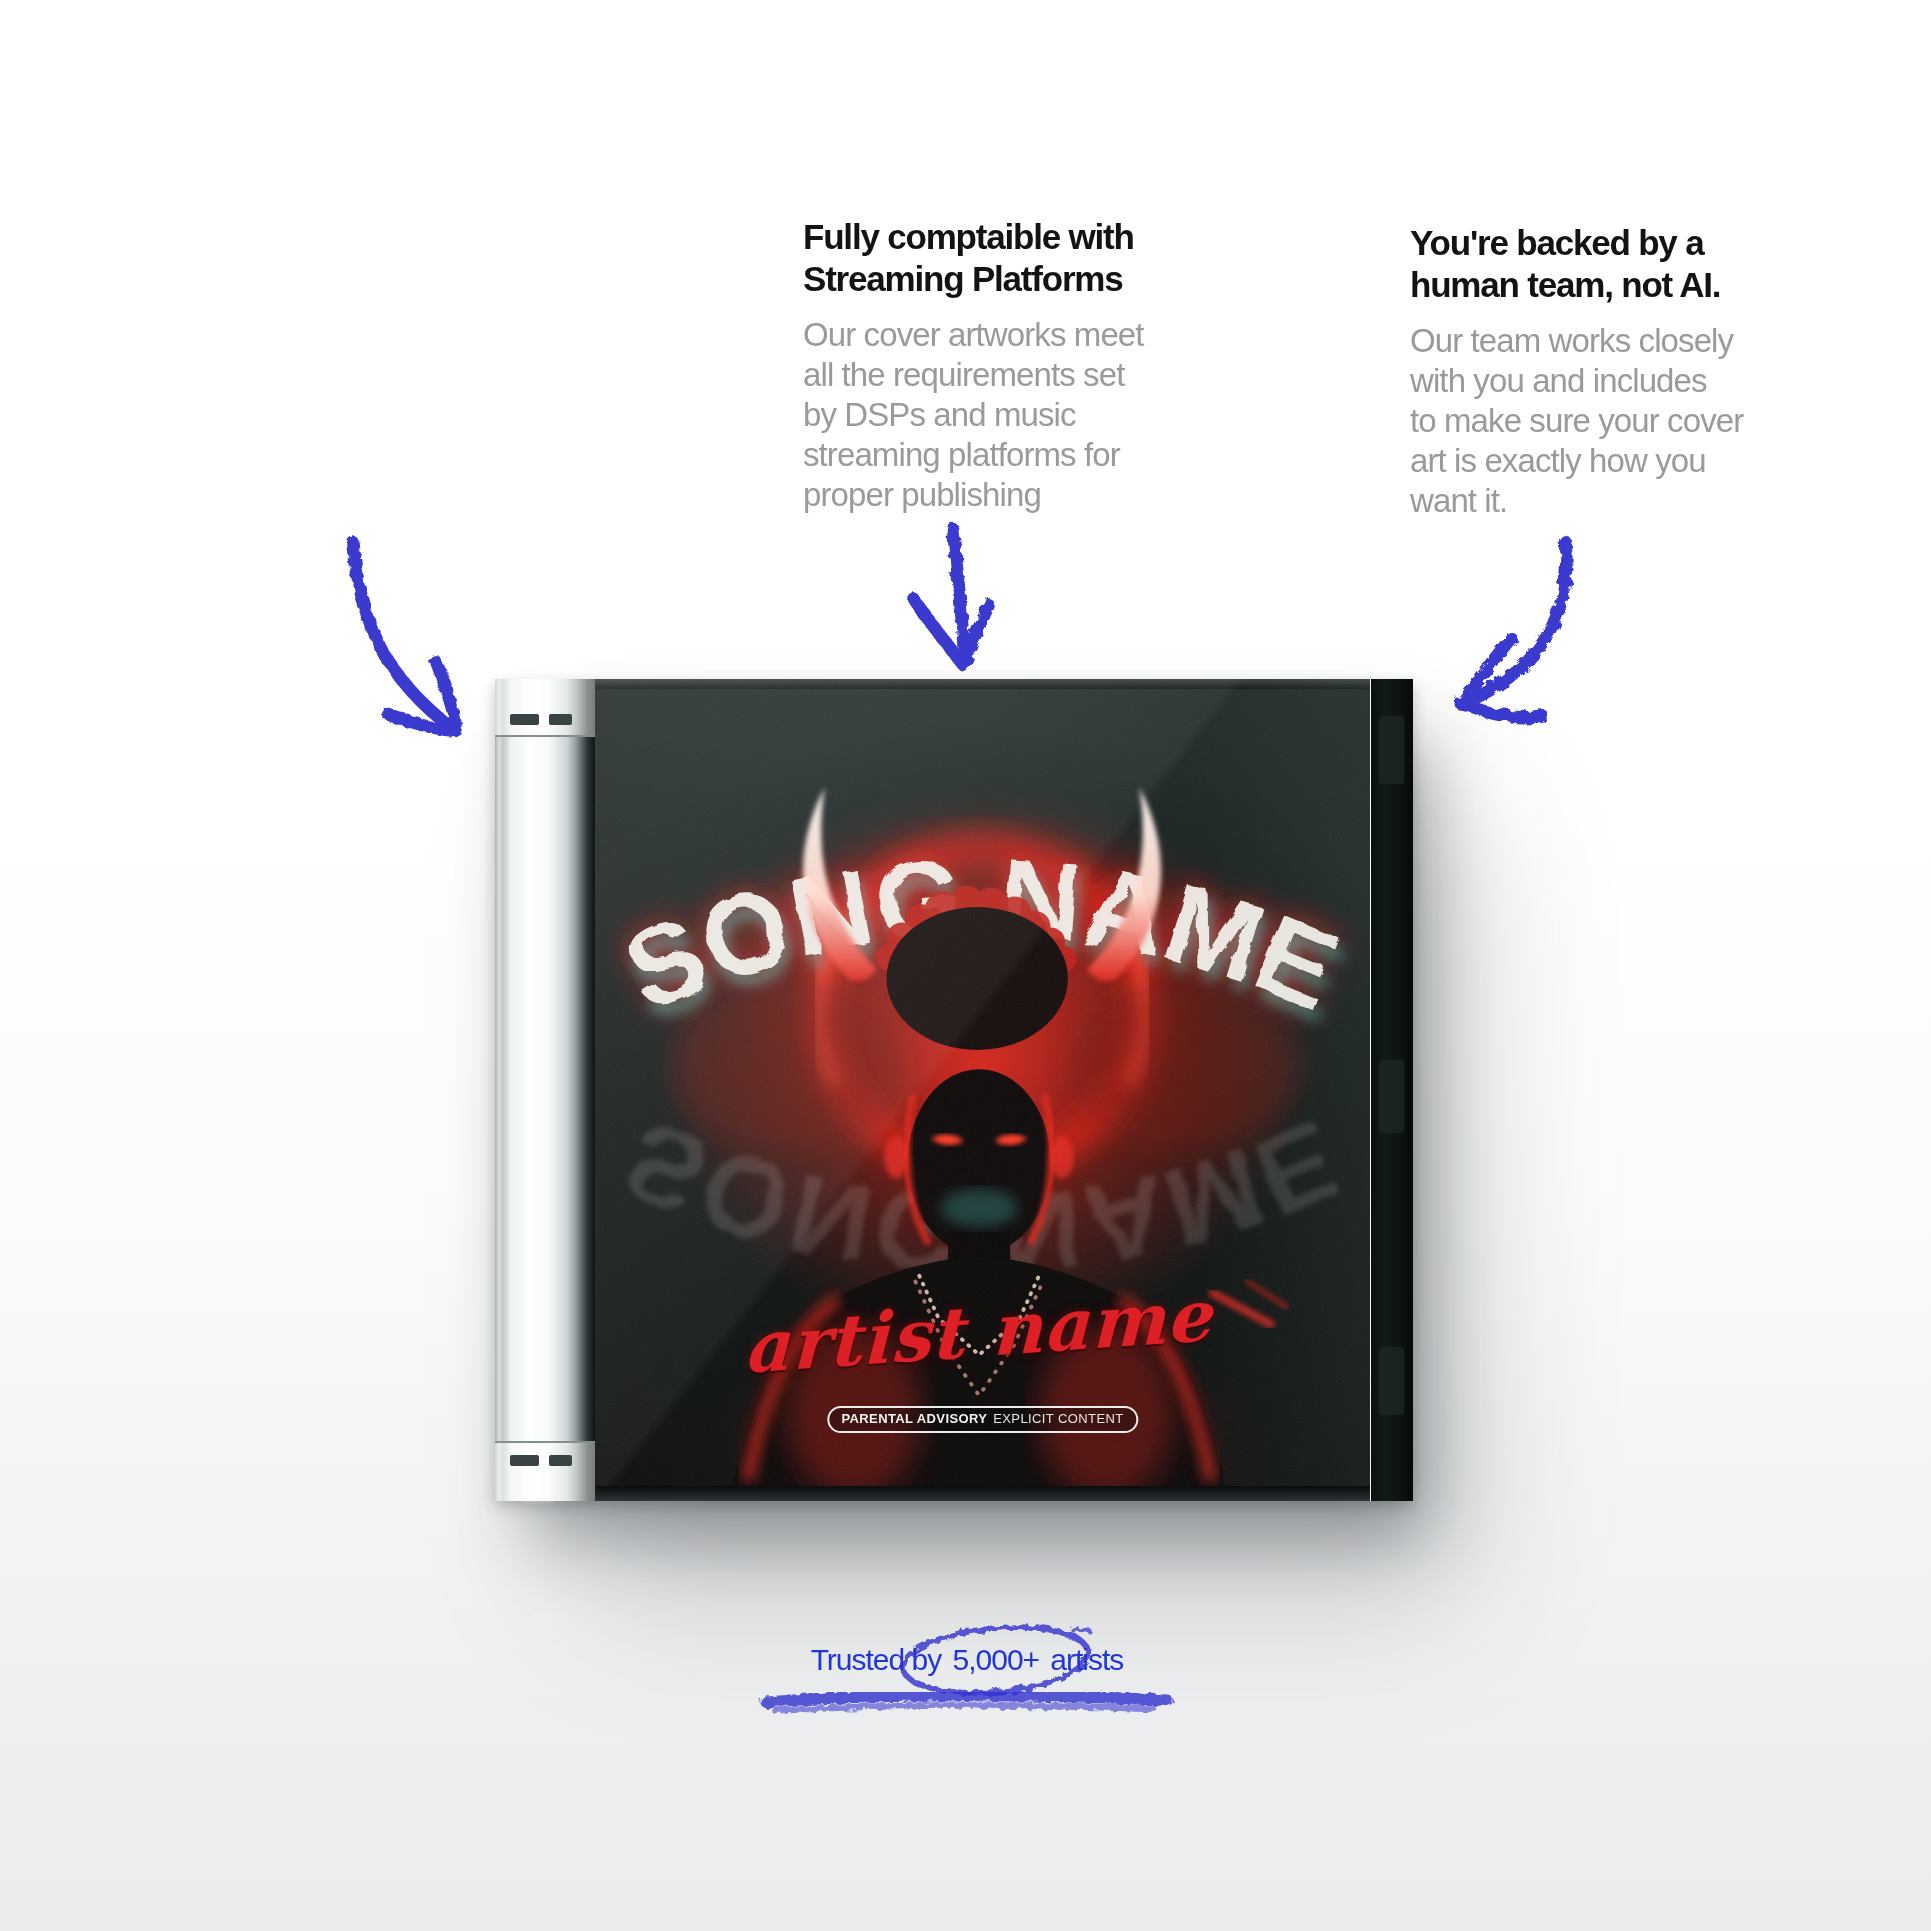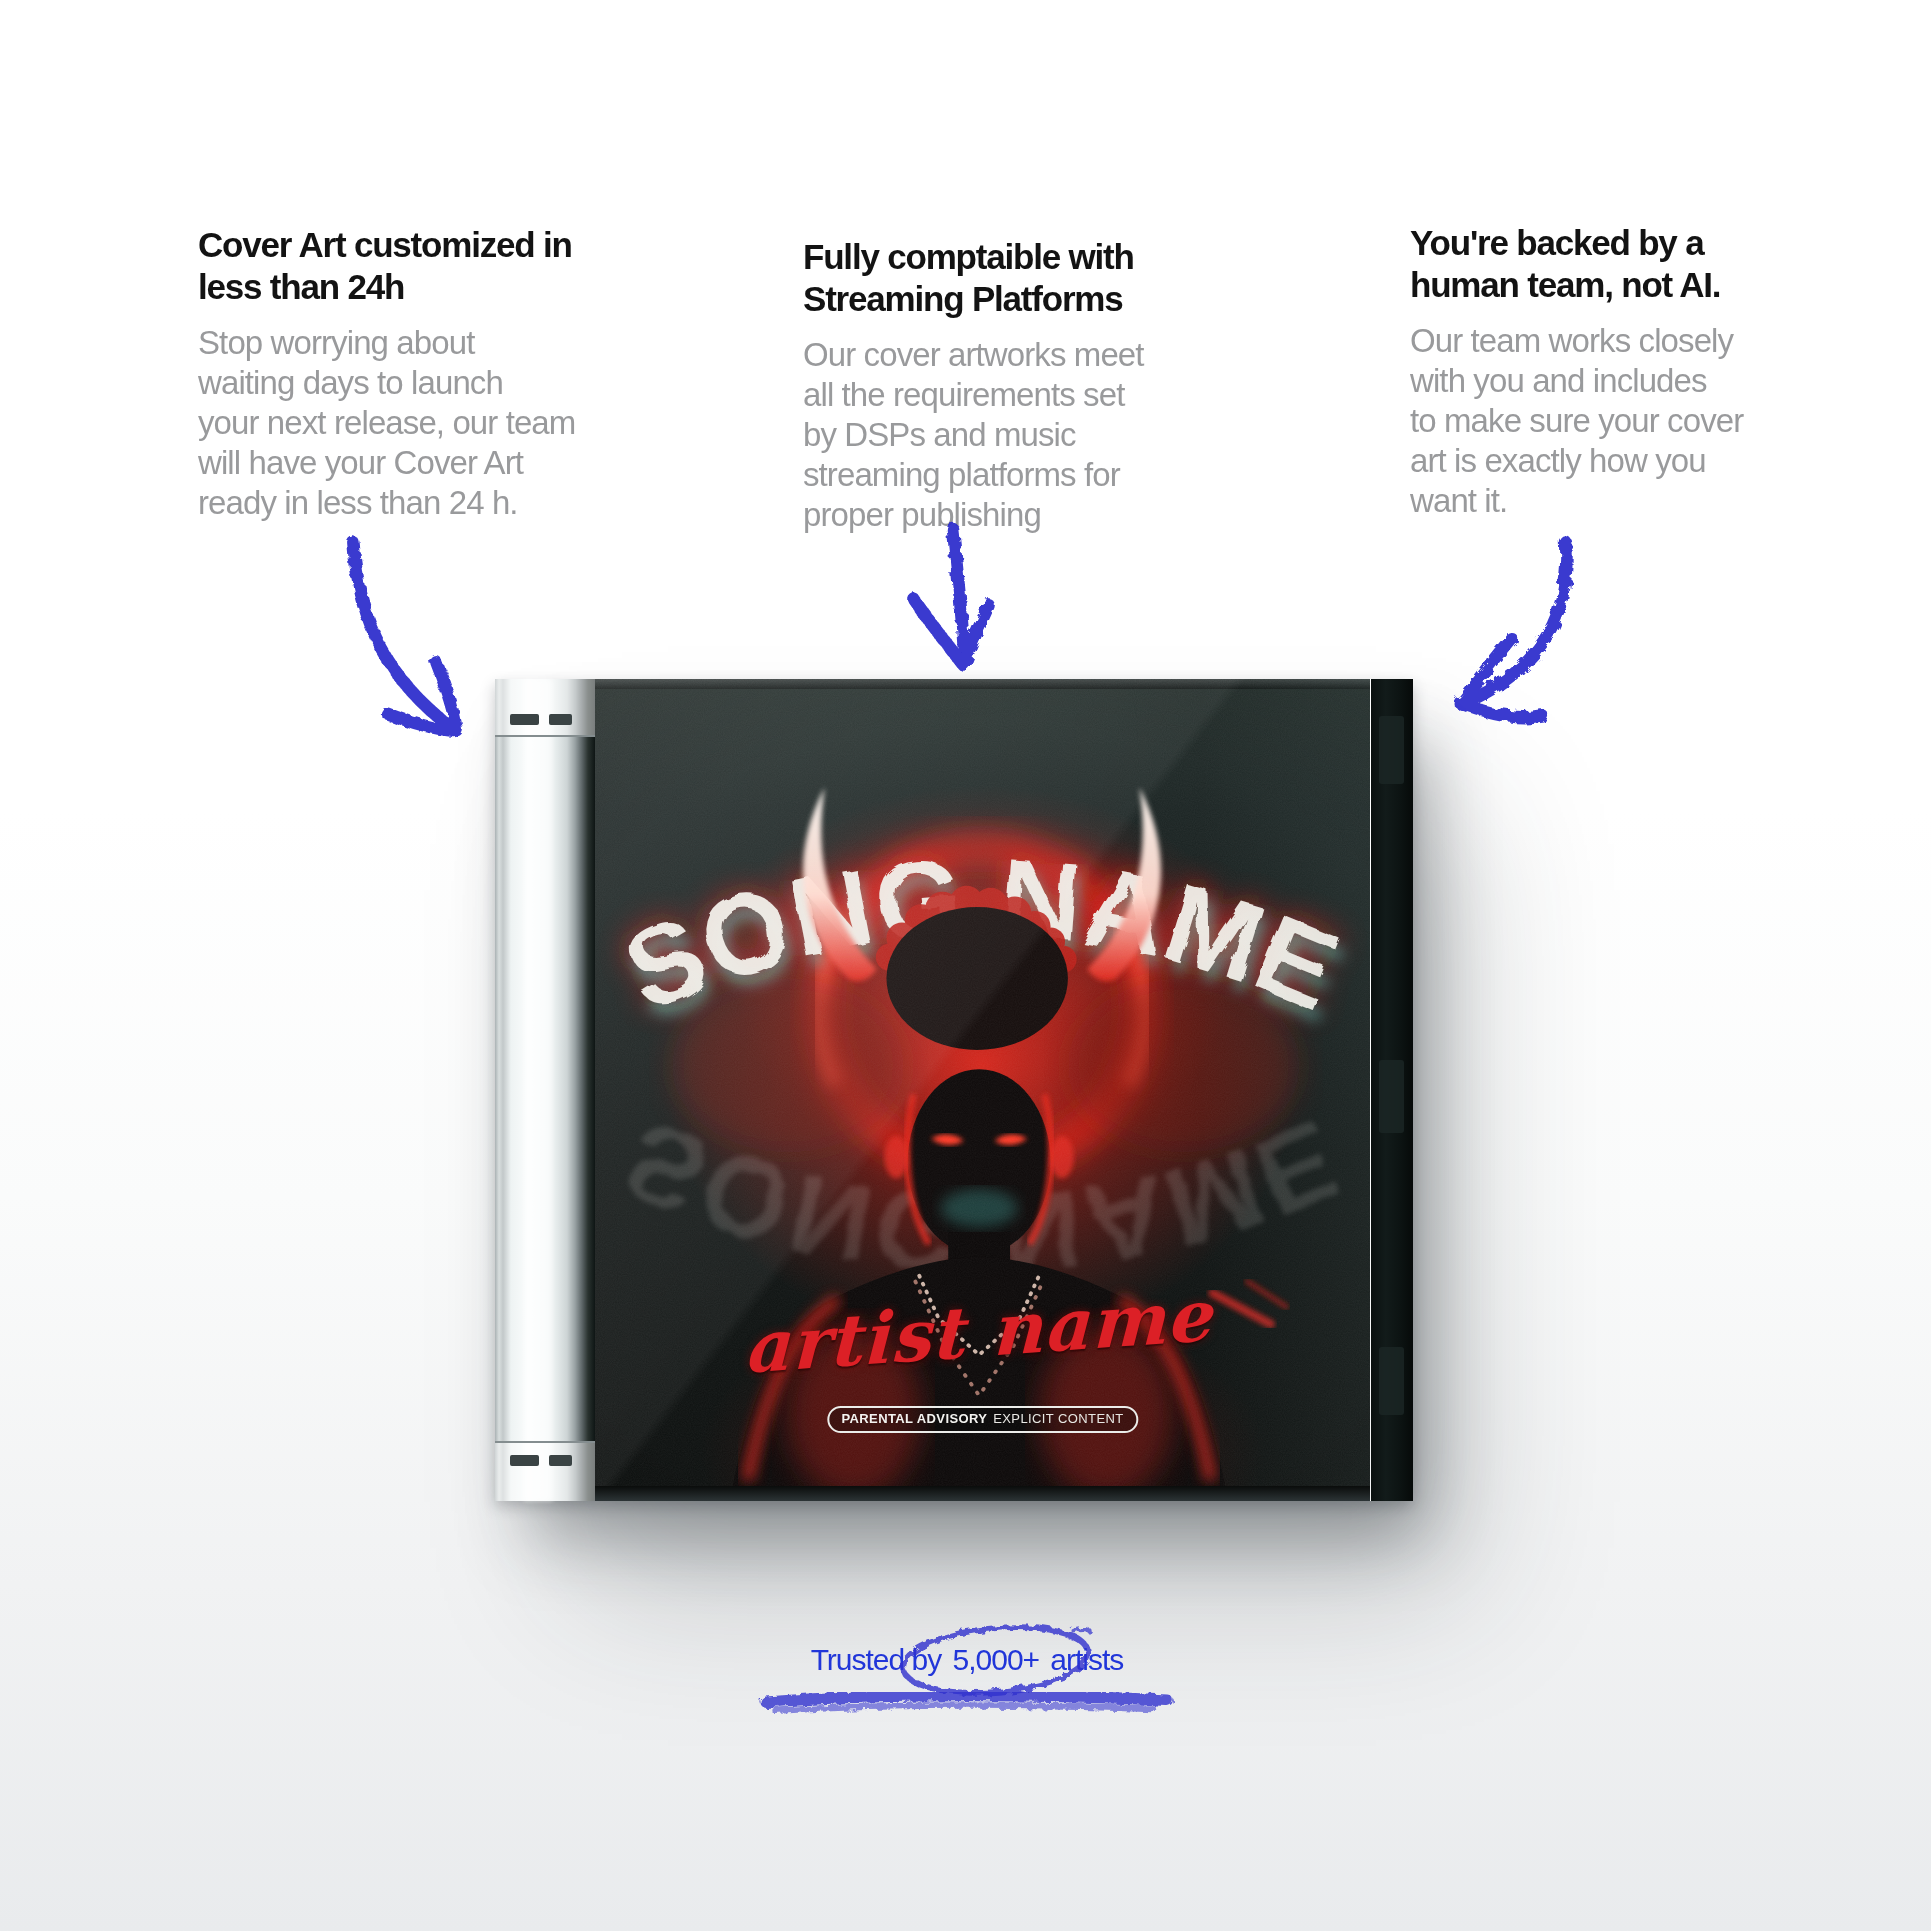--- a/index.html
+++ b/index.html
@@ -12,21 +12,21 @@
   .feature{position:absolute;width:541px;}
   .feature h3{
     margin:0 0 15.4px 0;font-size:35px;line-height:42px;font-weight:700;
     letter-spacing:-1.2px;color:#131313;white-space:pre-line;
   }
   .feature p{
     margin:0;font-size:33px;line-height:40px;font-weight:400;
     letter-spacing:-0.9px;color:#999a9c;white-space:pre-line;
   }
   .feature.f1{left:198px;top:224px;}
-  .feature.f2{left:803px;top:236px;}
+  .feature.f2{left:803px;top:216px;}
   .feature.f3{left:1410px;top:222px;}
 
   
   .cd-case{
     position:absolute;left:495px;top:679px;width:918px;height:822px;
     box-shadow:25px 48px 68px -11.6px rgba(38,44,50,.40),
                68px 106px 145px -19.3px rgba(38,44,50,.22),
                0 5.8px 13.5px rgba(38,44,50,.25);
   }
   .spine{
@@ -89,29 +89,20 @@
   .trust svg.ellipse{position:absolute;left:50%;top:50%;transform:translate(-50%,-52%);overflow:visible;}
   .trust svg.underline{position:absolute;left:50%;top:42px;transform:translateX(-50%);overflow:visible;}
 
   .annotations{position:absolute;left:0;top:0;pointer-events:none;}
 </style>
 </head>
 <body>
 
 <div class="canvas">
 
-  <div class="feature f1">
-    <h3>Cover Art customized in
-less than 24h</h3>
-    <p>Stop worrying about
-waiting days to launch
-your next release, our team
-will have your Cover Art
-ready in less than 24 h.</p>
-  </div>
   <div class="feature f2">
     <h3>Fully comptaible with
 Streaming Platforms</h3>
     <p>Our cover artworks meet
 all the requirements set
 by DSPs and music
 streaming platforms for
 proper publishing</p>
   </div>
   <div class="feature f3">

